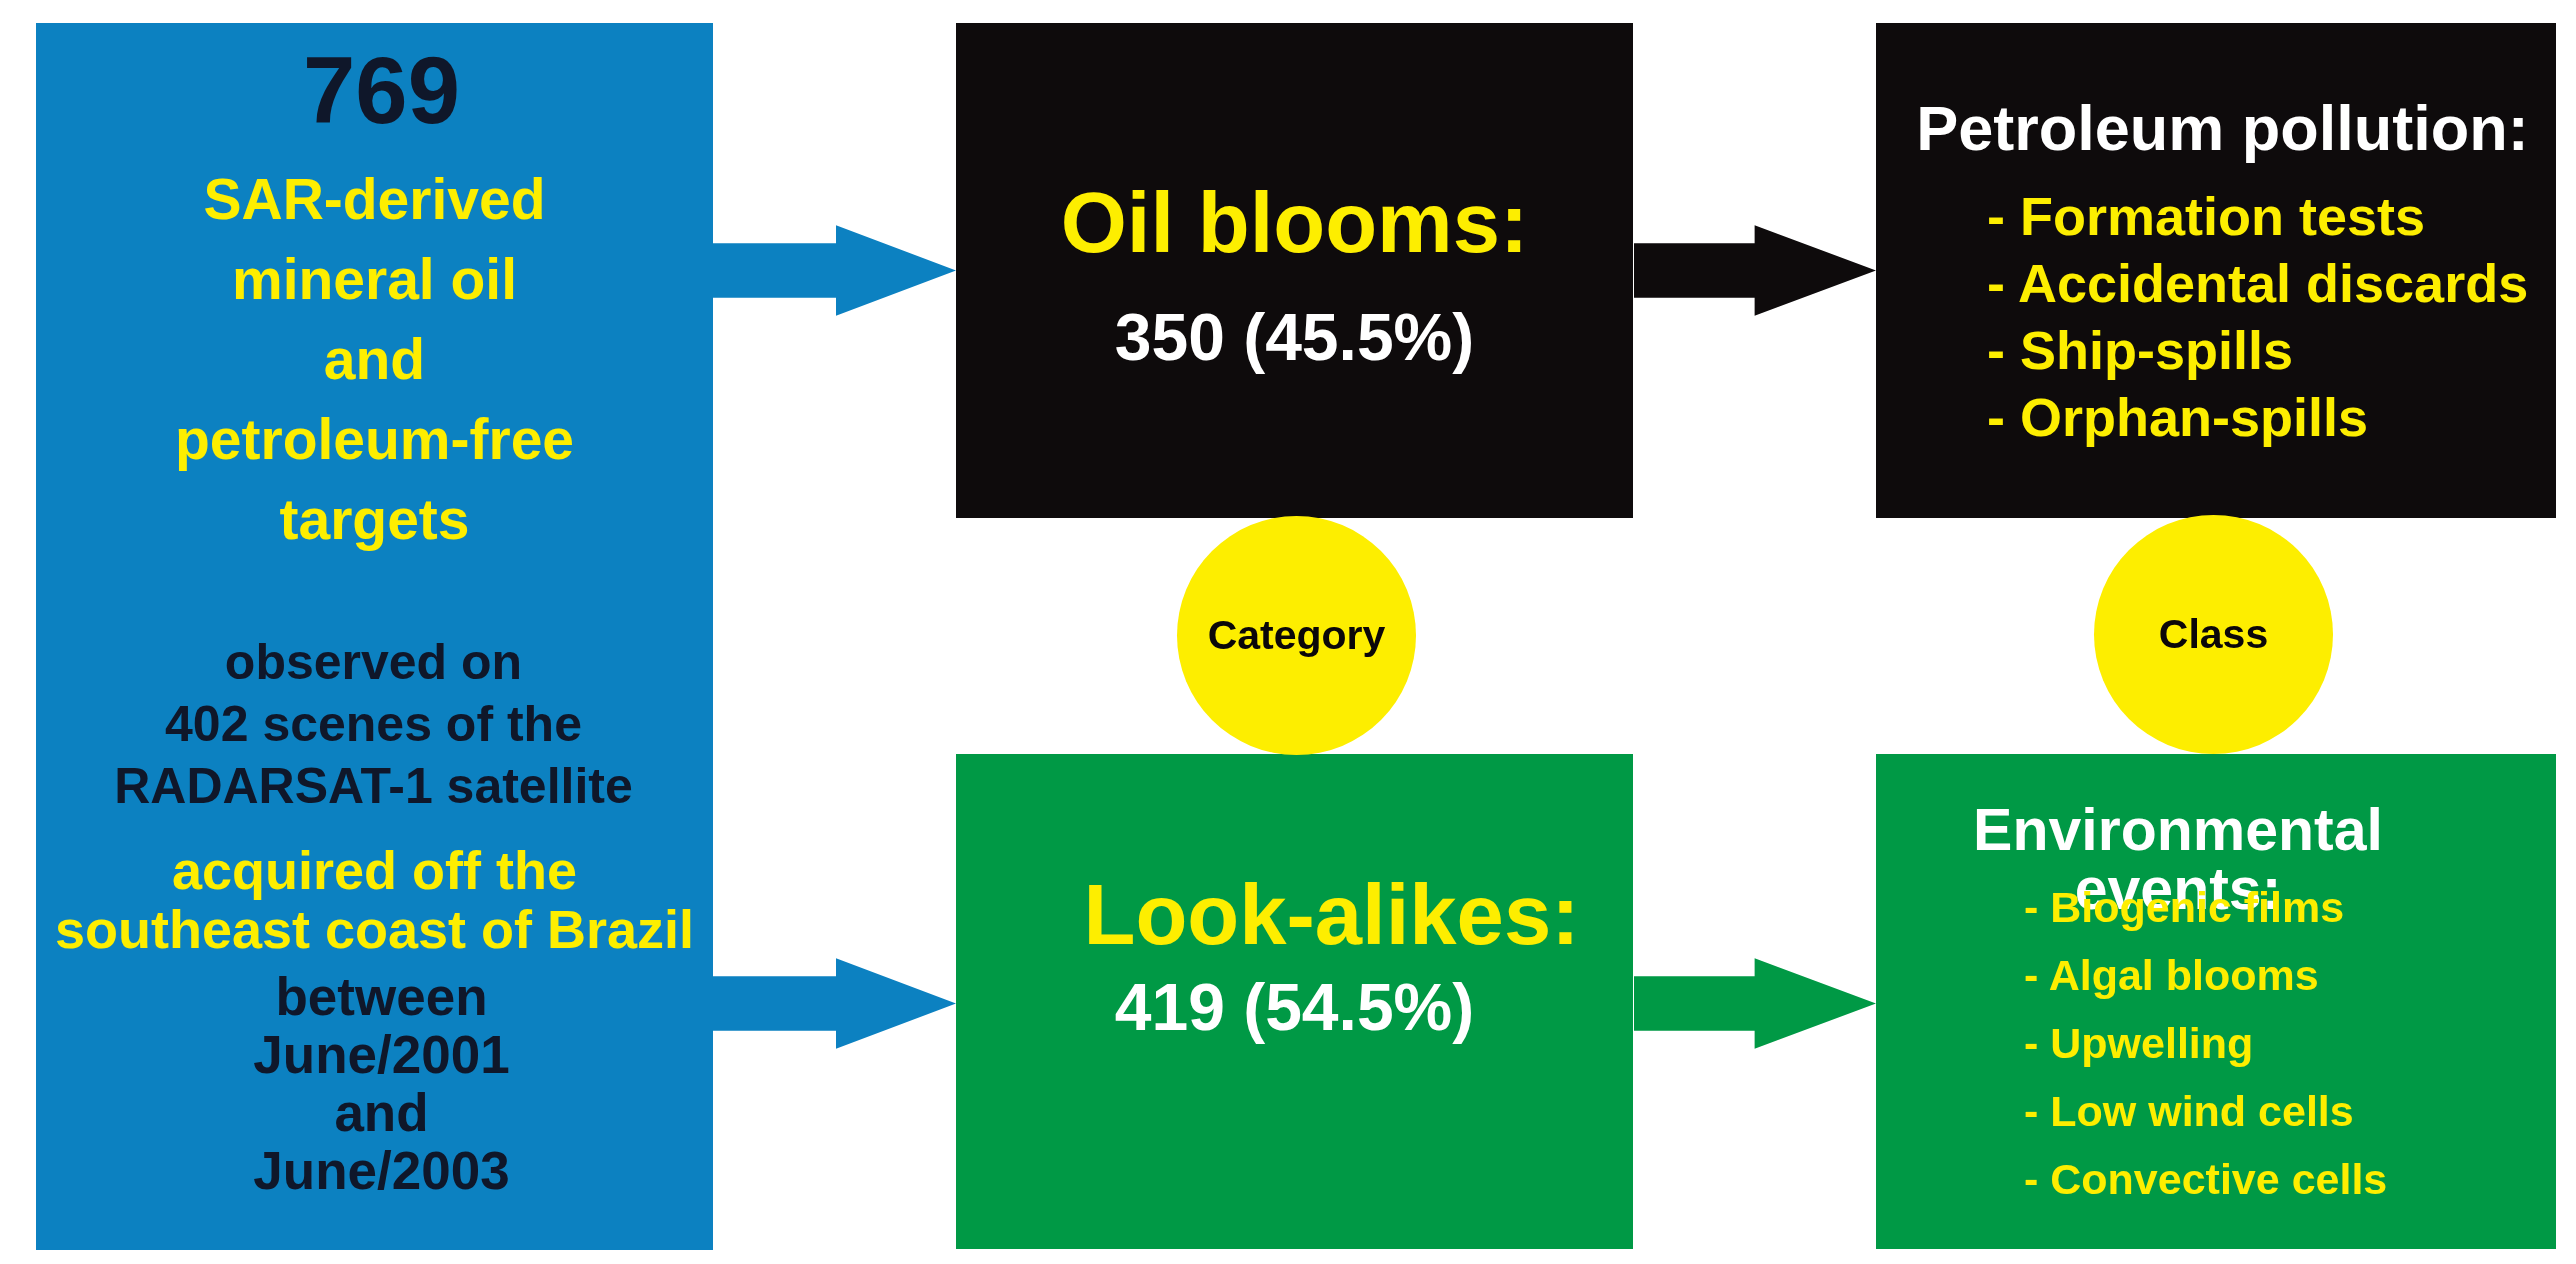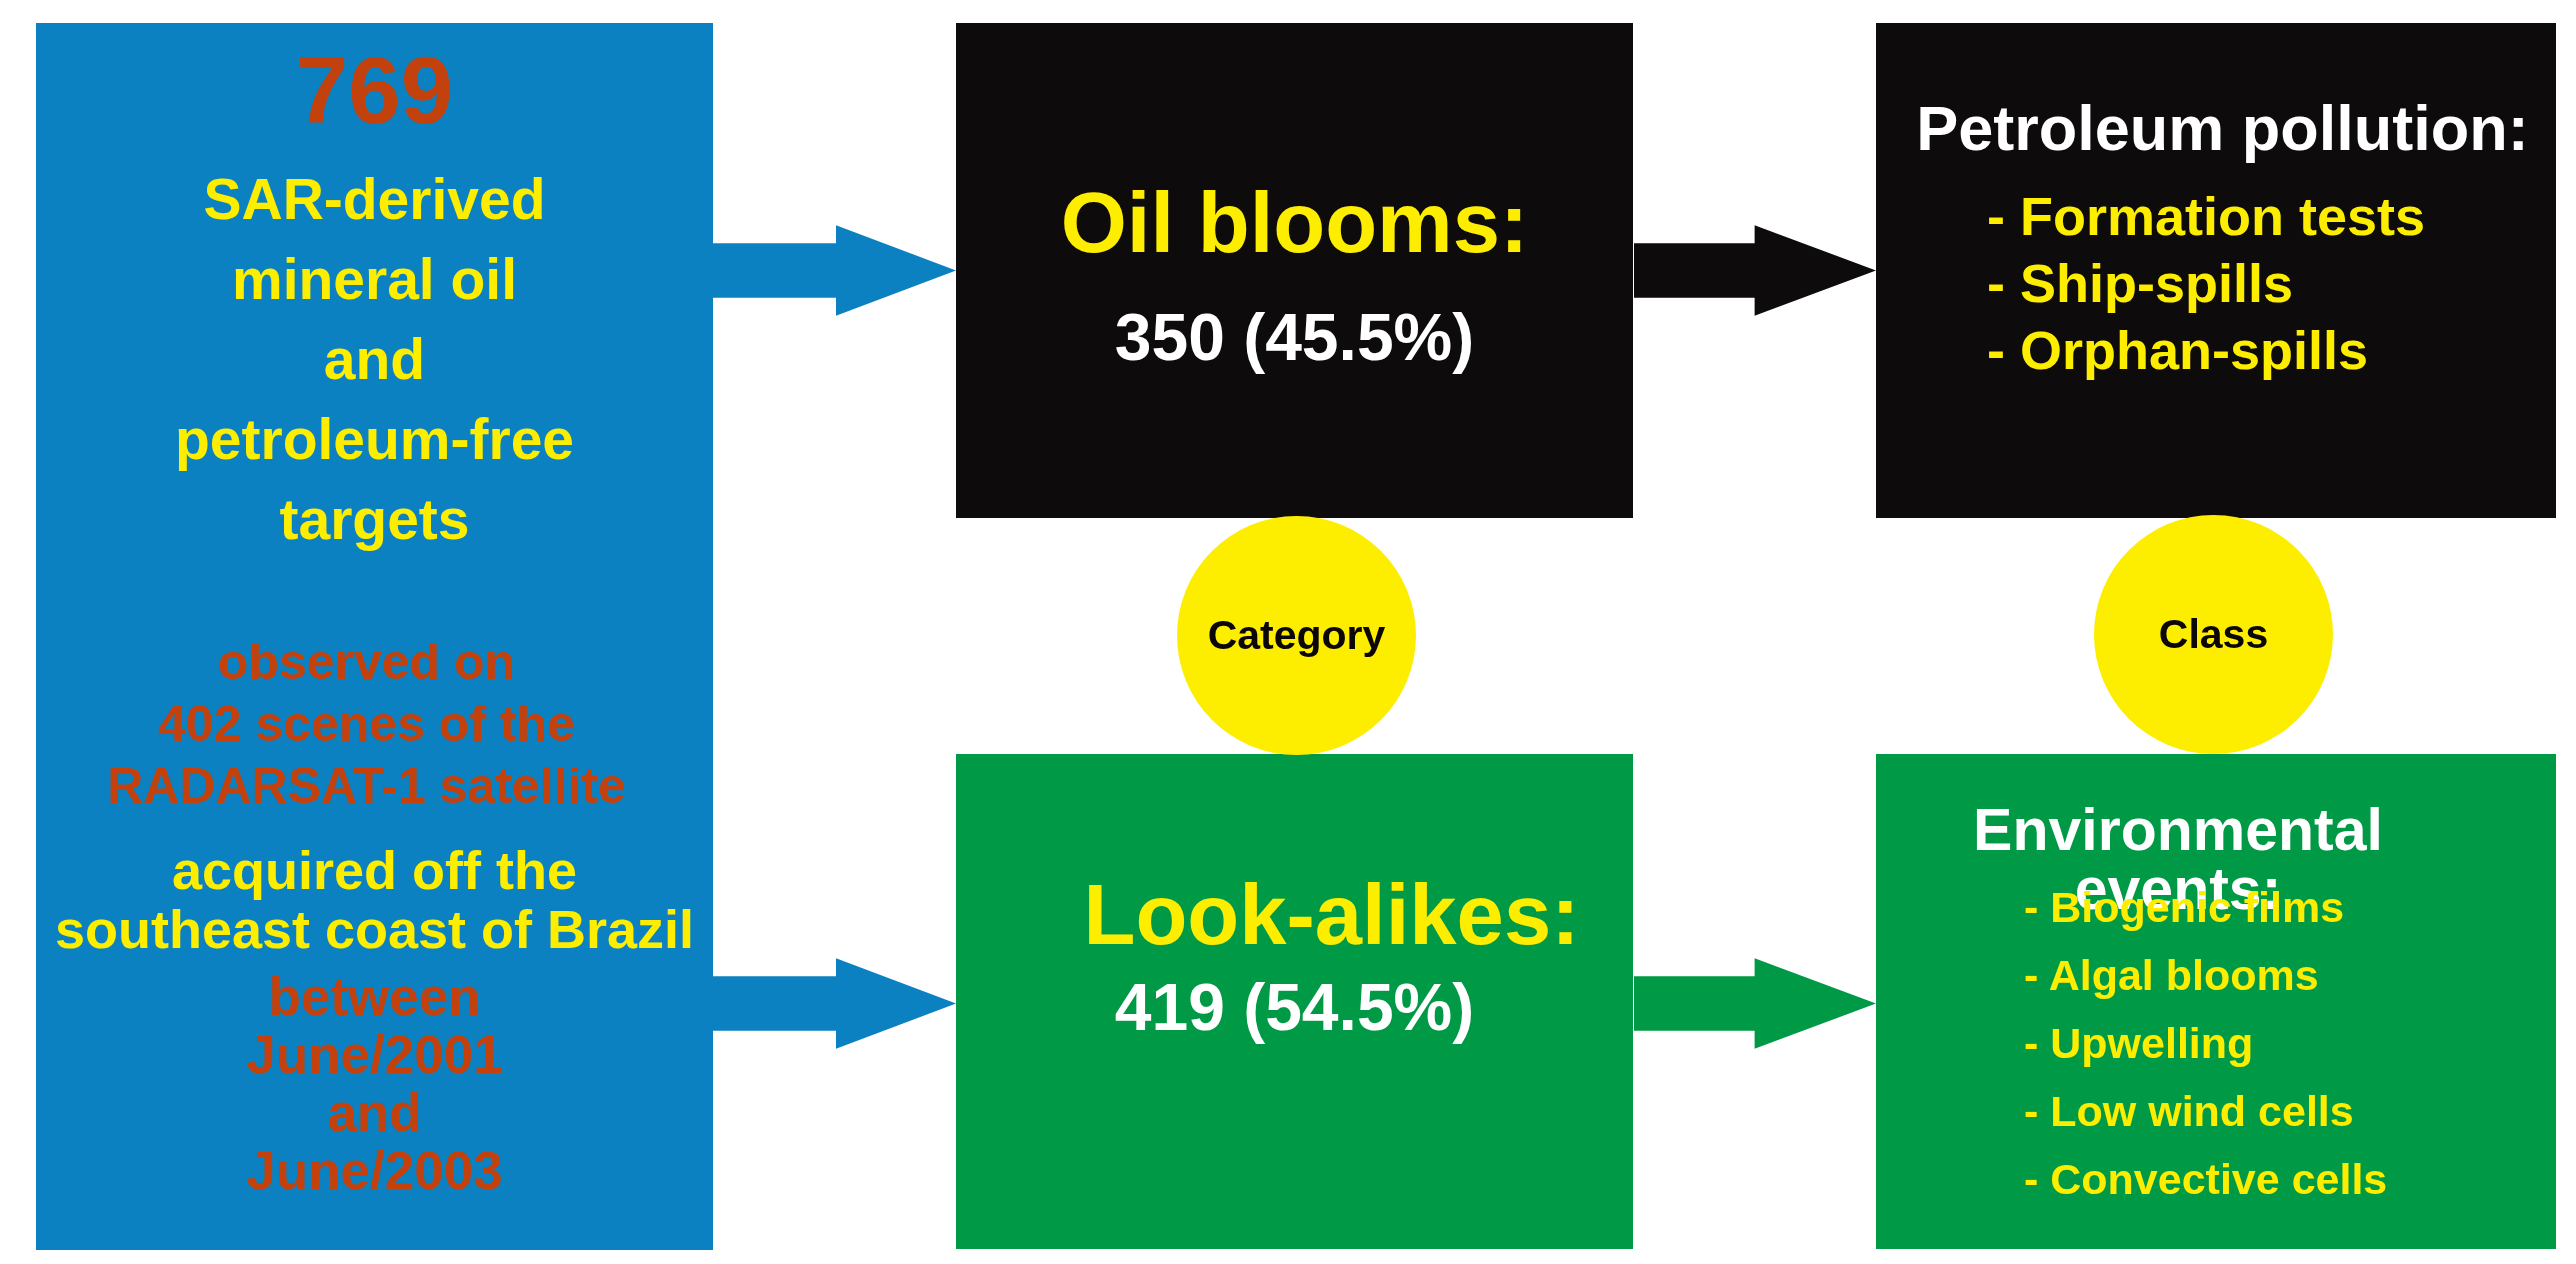--- a/index.html
+++ b/index.html
@@ -19,21 +19,21 @@
     font-weight:bold;
   }
   .abs{position:absolute;}
   .box{position:absolute;}
   .blue-bg{background:var(--blue);}
   .black-bg{background:var(--boxblack);}
   .green-bg{background:var(--green);}
   .center{text-align:center;}
   .yellow{color:var(--yellow);}
   .white{color:var(--white);}
-  .black-txt{color:#c2410c;}
+  .black-txt{color:#0f172a;margin-left:7px;}
   .circle{
     position:absolute;
     width:239px;height:239px;
     border-radius:50%;
     background:var(--yellow);
     display:flex;align-items:center;justify-content:center;
     color:#0b0709;
     font-size:41px;
   }
   .arrow{position:absolute;}
@@ -96,20 +96,21 @@
   <div class="abs center white" style="left:956px;top:304px;width:677px;font-size:66px;line-height:66px;">350 (45.5%)</div>
 
   <div class="box green-bg" style="left:956px;top:754px;width:677px;height:495px;"></div>
   <div class="abs center yellow" style="left:956px;top:872px;width:677px;font-size:85px;line-height:85px;margin-left:37px;">Look-alikes:</div>
   <div class="abs center white" style="left:956px;top:974px;width:677px;font-size:66px;line-height:66px;">419 (54.5%)</div>
 
   <div class="box black-bg" style="left:1876px;top:23.4px;width:680px;height:495px;"></div>
   <div class="abs center white" style="left:1876px;top:97px;width:680px;font-size:63px;line-height:63px;padding-left:13px;">Petroleum pollution:</div>
   <ul class="abs yellow list" style="left:1876px;top:183px;width:680px;padding-left:111px;font-size:54px;line-height:67px;">
     <li>- Formation tests</li>
+    <li>- Accidental discards</li>
     <li>- Ship-spills</li>
     <li>- Orphan-spills</li>
   </ul>
 
   <div class="box green-bg" style="left:1876px;top:754px;width:680px;height:495px;"></div>
   <div class="abs center white" style="left:1876px;top:801px;width:604px;font-size:59px;line-height:59px;">Environmental events:</div>
   <ul class="abs yellow list" style="left:1876px;top:873px;width:680px;padding-left:148px;font-size:43px;line-height:68px;">
     <li>- Biogenic films</li>
     <li>- Algal blooms</li>
     <li>- Upwelling</li>

